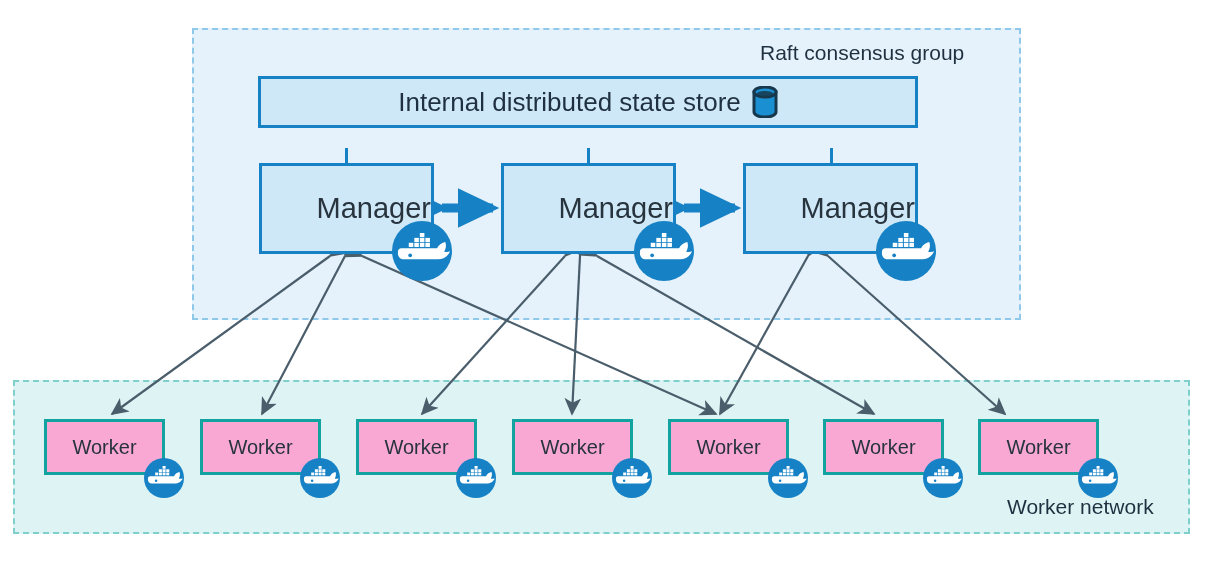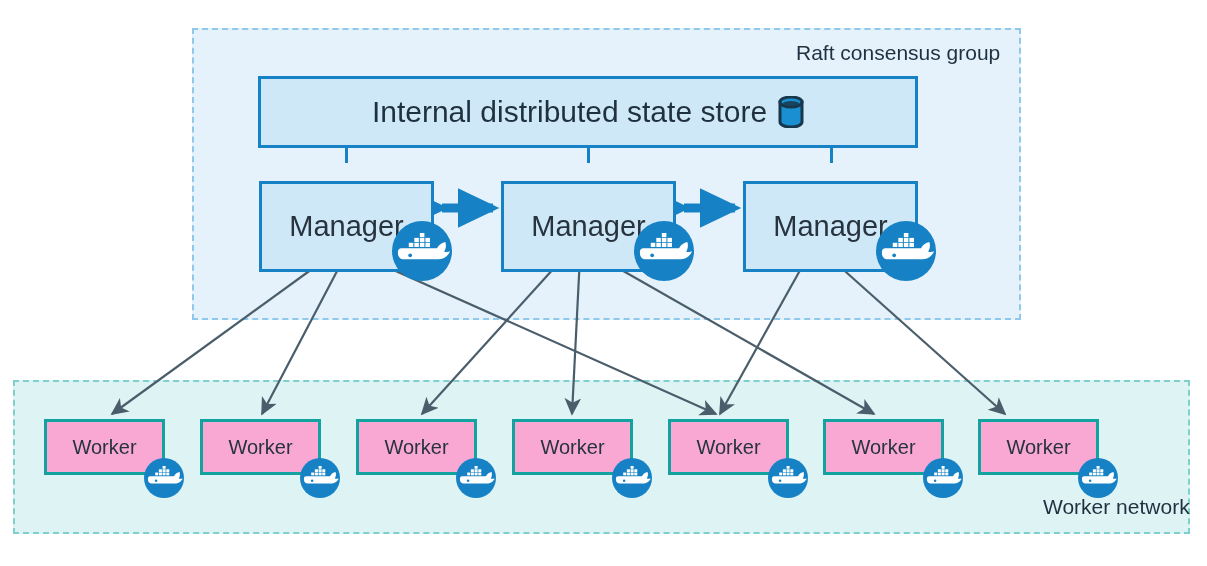--- a/index.html
+++ b/index.html
@@ -44,54 +44,54 @@
     width: 1177px; height: 154px;
     background: #def4f4;
     border: 2.5px dashed #7fd0cd;
   }
   .group-label {
     position: absolute;
     color: #1f3140;
     font-size: 21px;
     white-space: nowrap;
     z-index: 7;
-    margin-left: 36px;
   }
   .label-raft  { left: 760px; top: 41px; }
   .label-gossip{ left: 1007px; top: 495px; }
 
   
   .node {
     position: absolute;
     box-sizing: border-box;
     display: flex;
     align-items: center;
     justify-content: center;
     z-index: 4;
   }
   .store {
     left: 258px; top: 76px;
-    width: 660px; height: 72px;
+    width: 660px; height: 52px;
     background: #cfe8f8;
     border: 3px solid #1682c5;
     color: #1f3140;
-    font-size: 30px;
+    font-size: 26px;
   }
   .store .store-inner {
     display: flex;
     align-items: center;
     gap: 11px;
   }
   .manager {
     width: 175px; height: 91px;
     background: #cfe8f8;
     border: 3px solid #1682c5;
     color: #27333d;
     font-size: 29px;
-    top: 181px;
+    top: 163px;
+    justify-content: flex-end;
   }
   .m1 { left: 259px; }
   .m2 { left: 501px; }
   .m3 { left: 743px; }
 
   .worker {
     width: 121px; height: 56px;
     background: #f9a8d4;
     border: 3px solid #12a3a0;
     color: #27333d;

